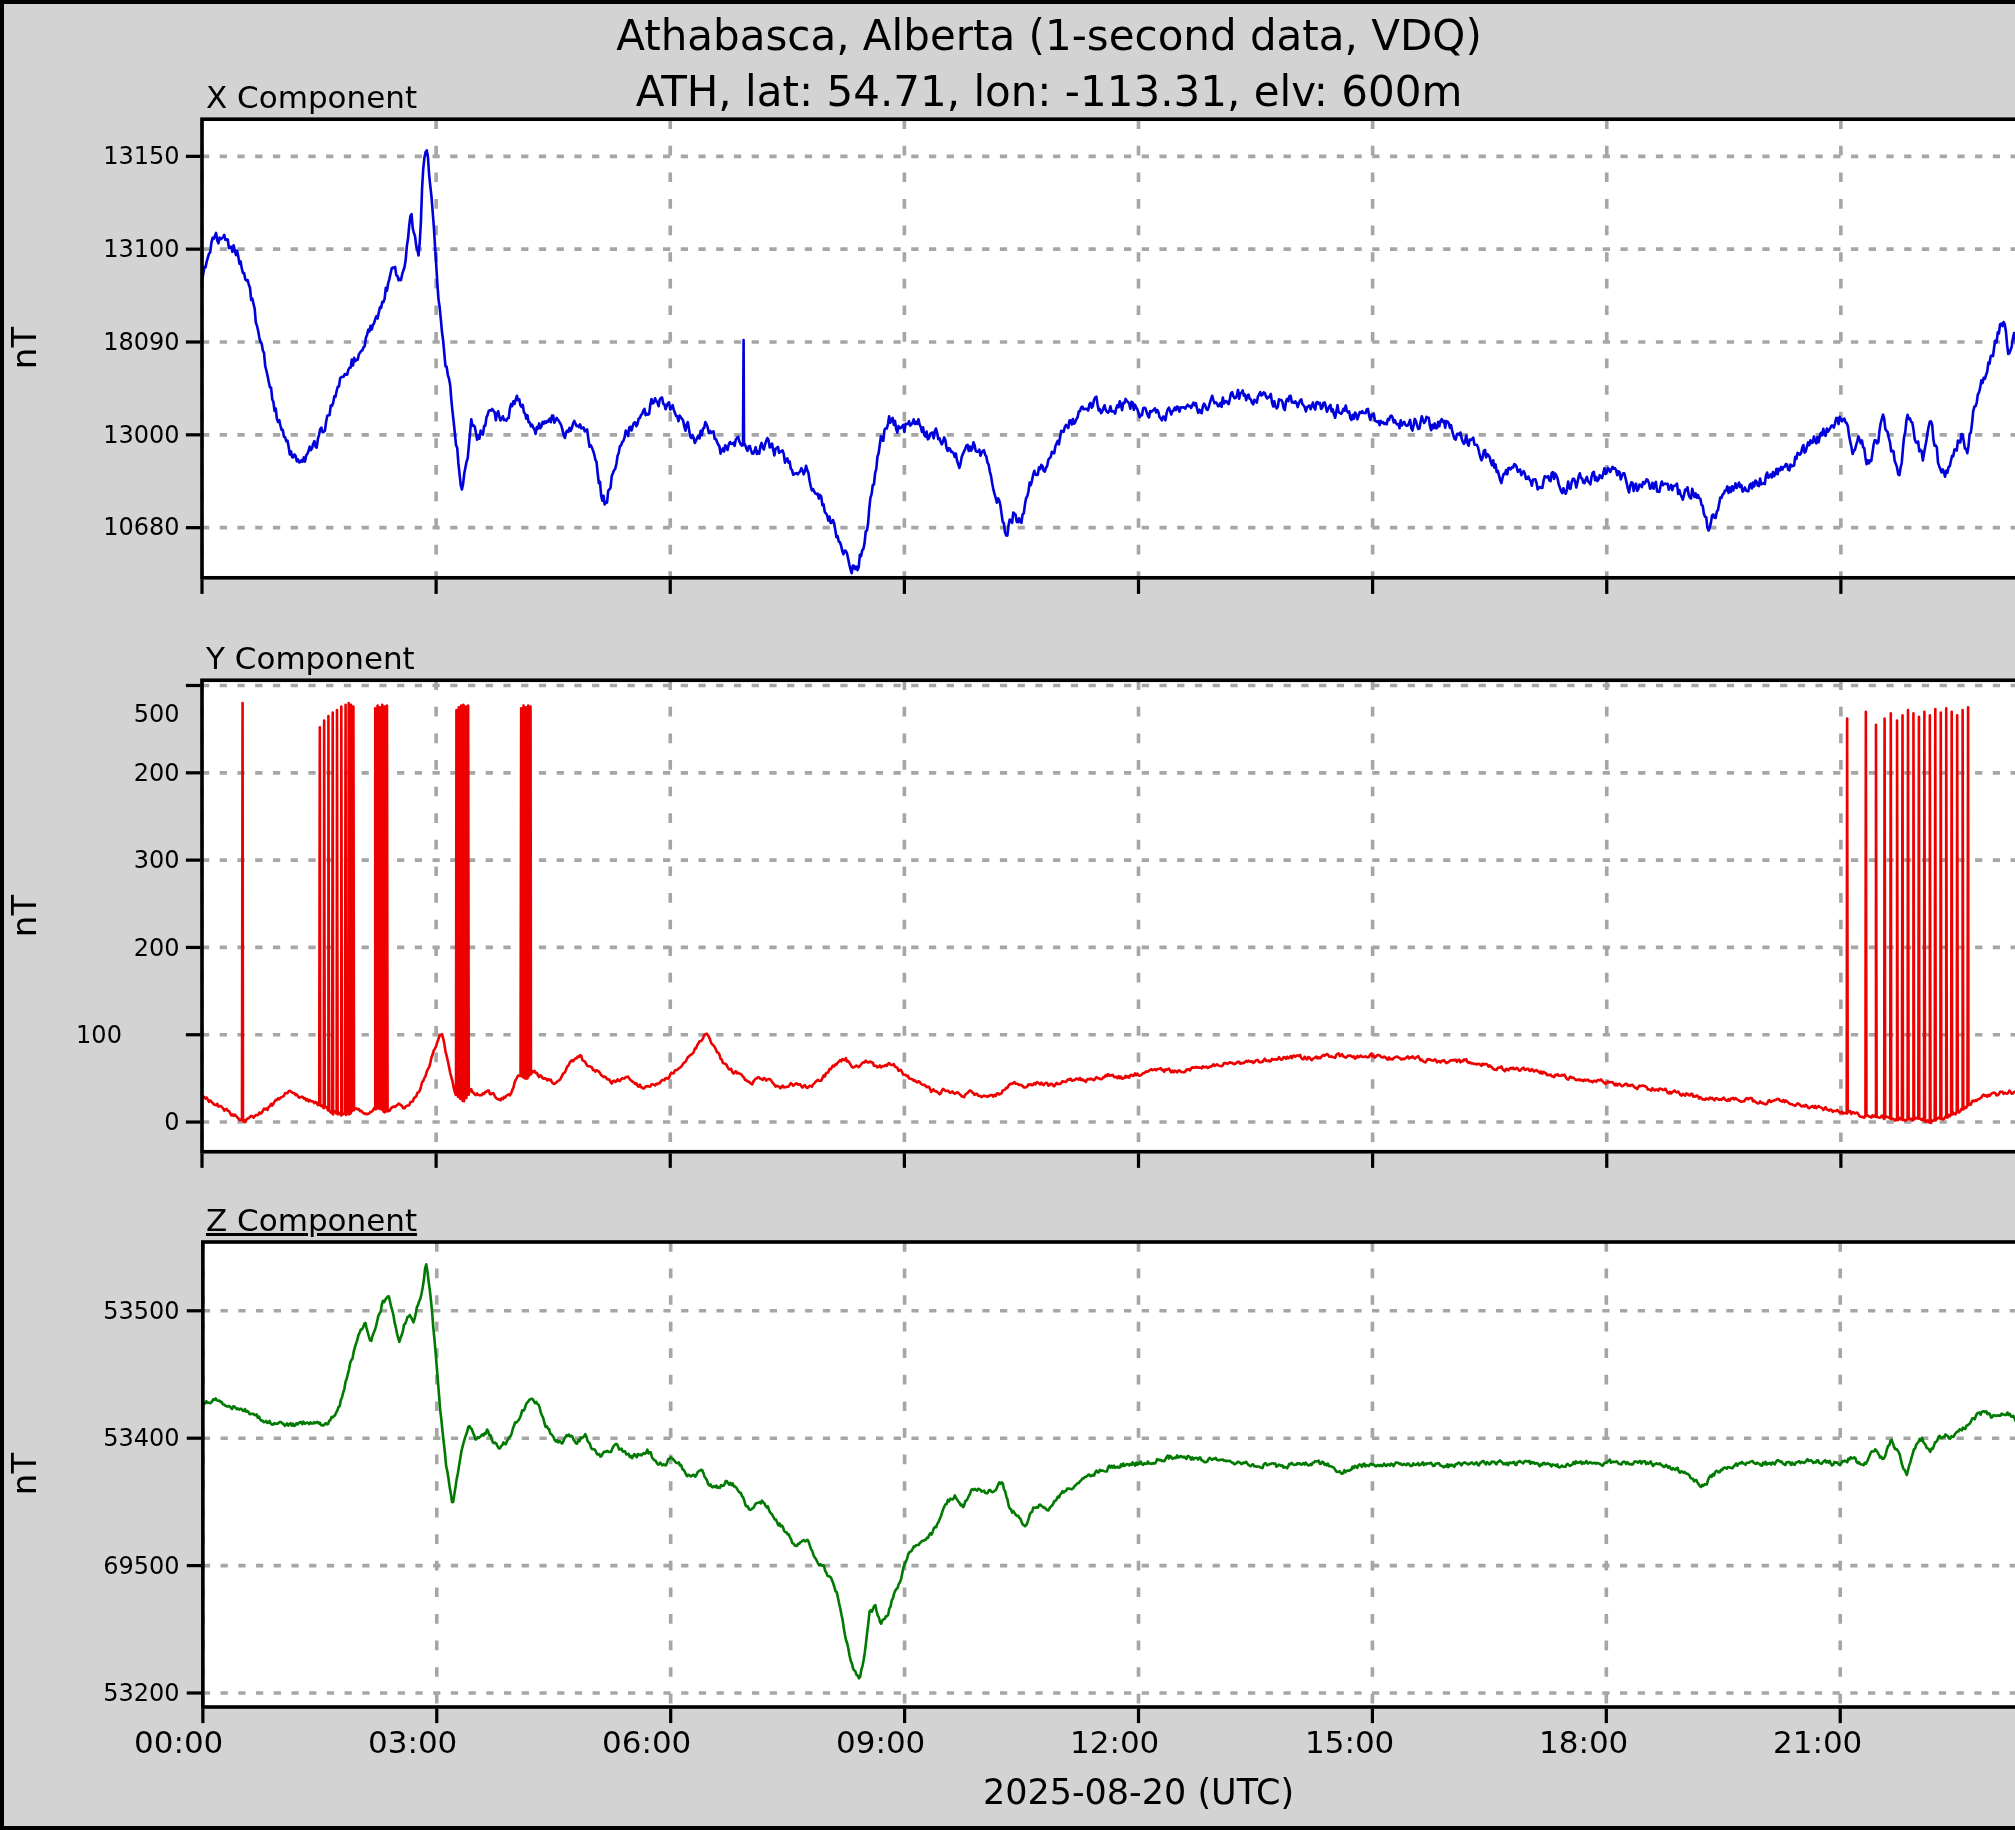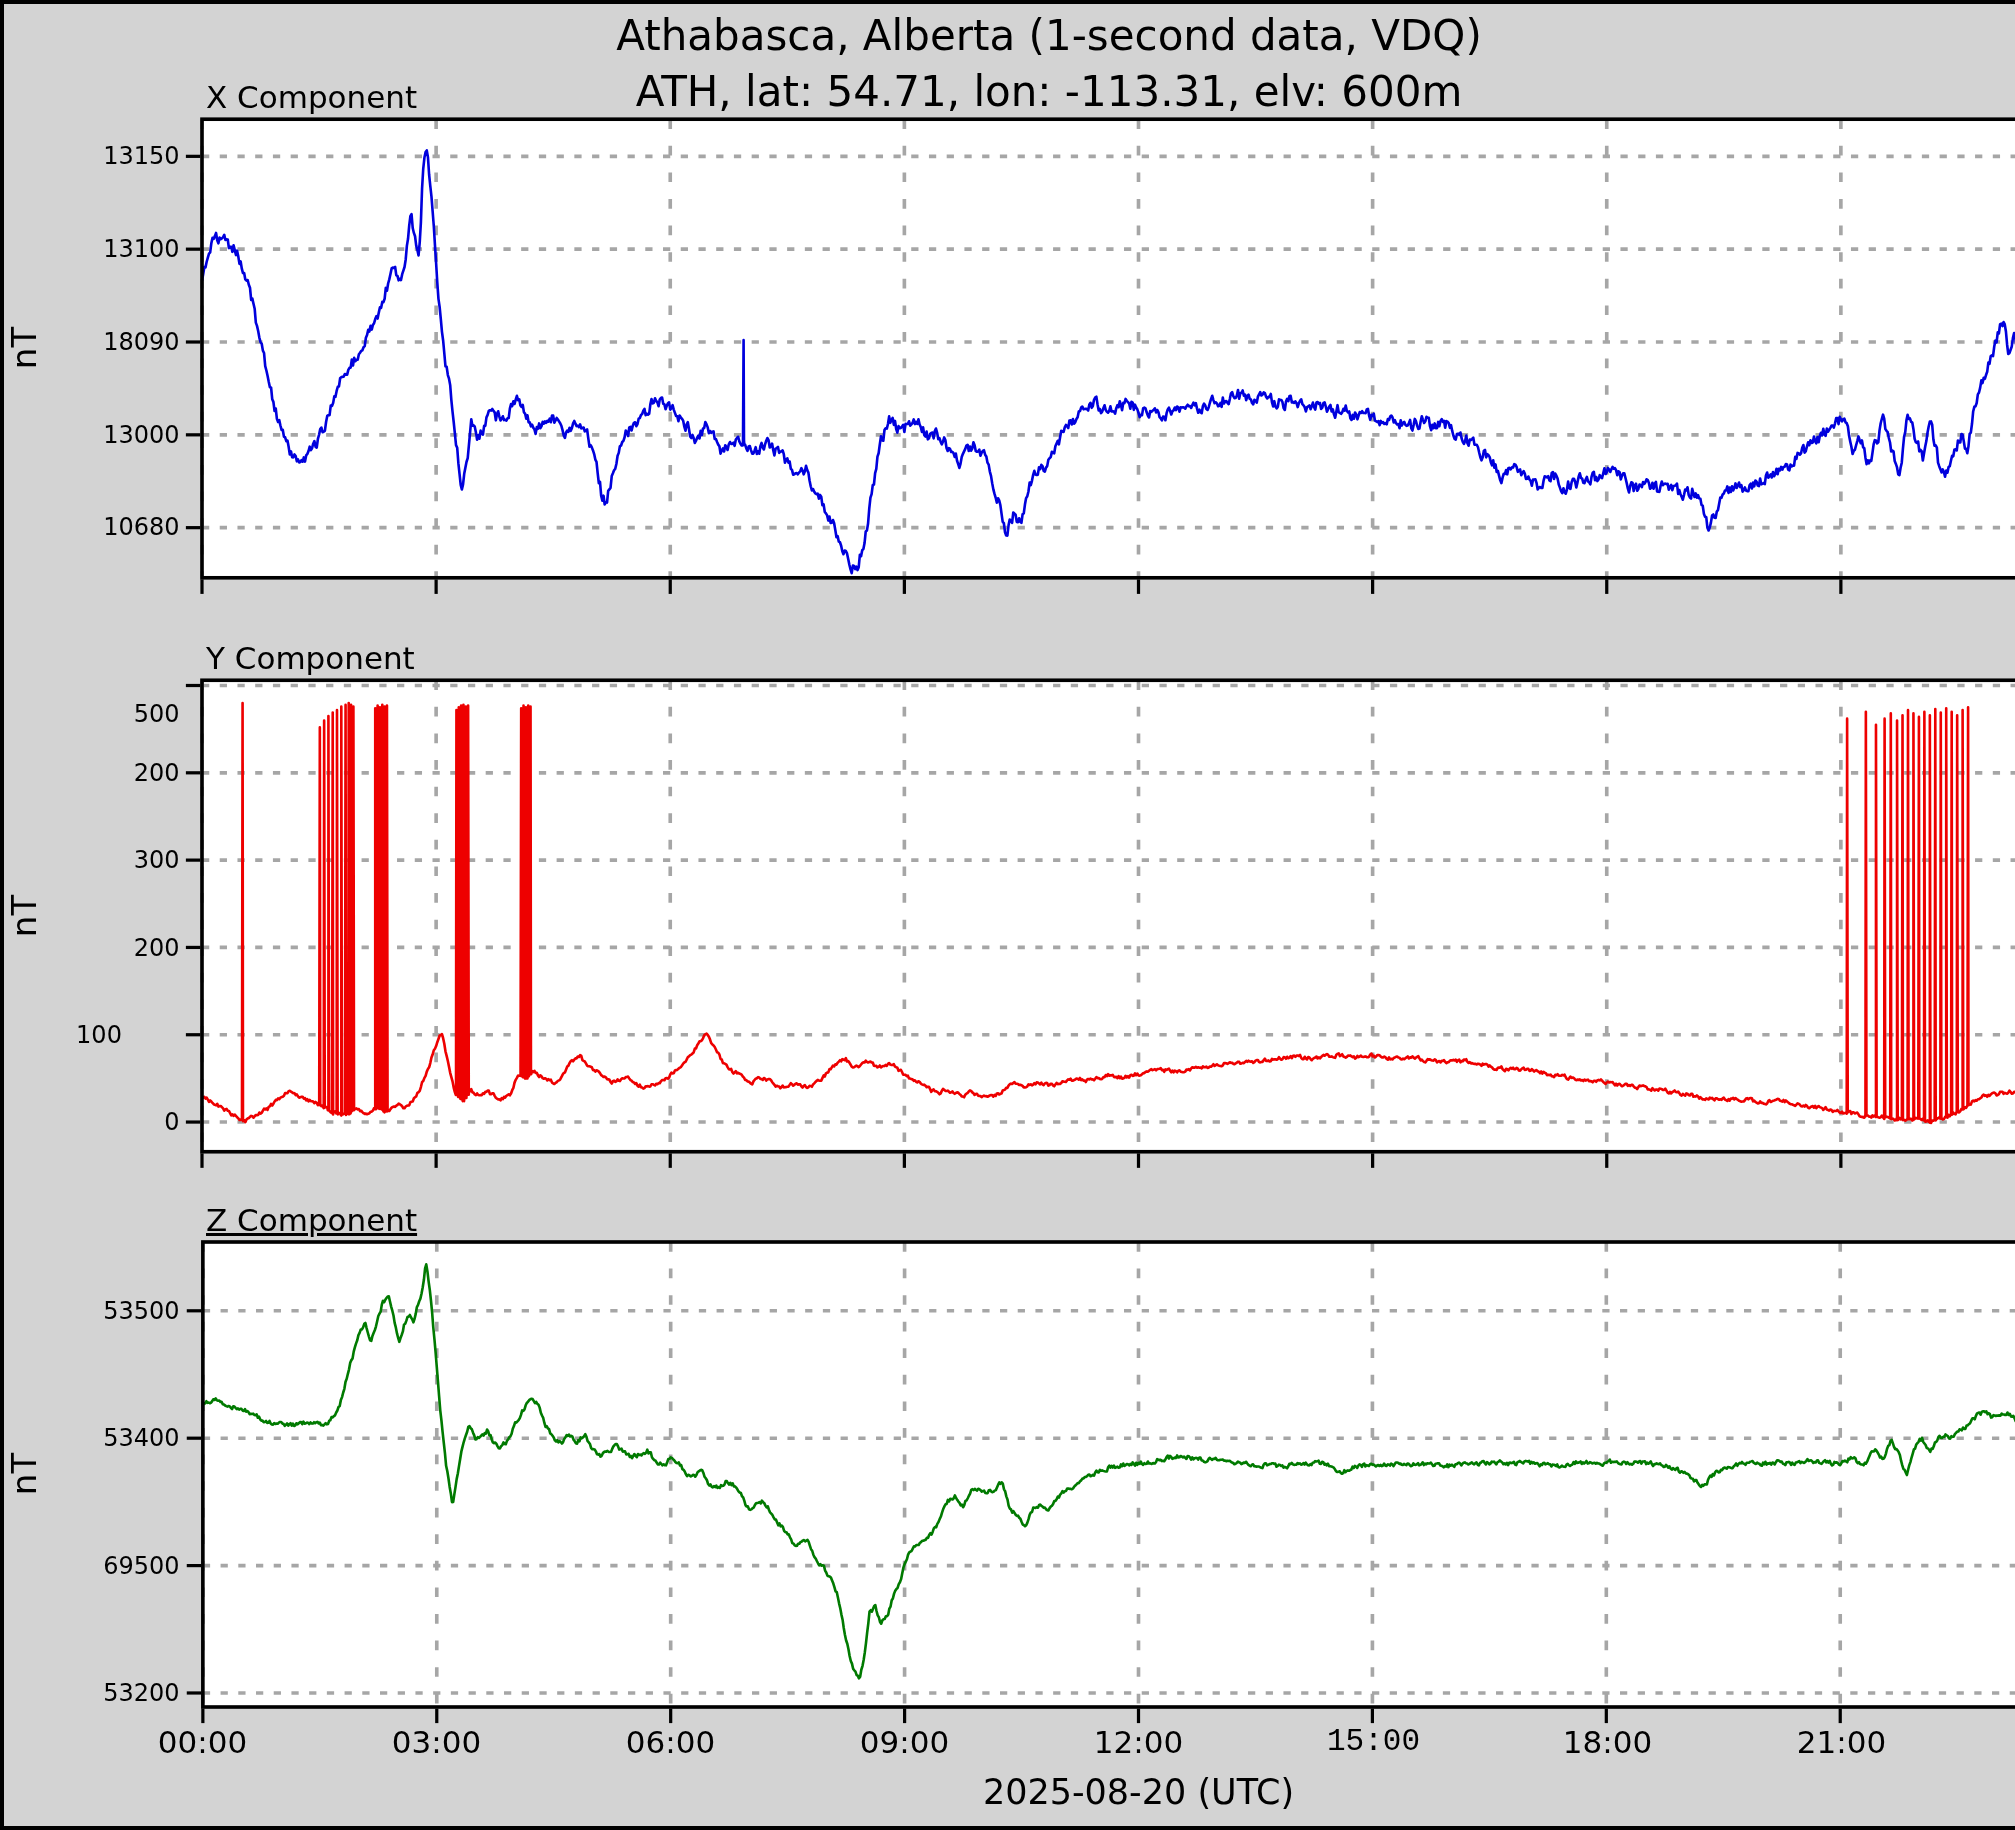--- a/index.html
+++ b/index.html
@@ -47,21 +47,20 @@
     position: absolute;
     width: 161px;
     height: 34px;
     text-align: right;
     font-size: 24px;
     line-height: 34px;
   }
   .xtick {
     position: absolute;
     width: 137px;
-    text-align: center;
     font-size: 31px;
     line-height: 34px;
   }
   .xlabel {
     position: absolute;
     left: 202px;
     top: 1772px;
     width: 1873px;
     text-align: center;
     font-size: 35px;
@@ -227,16 +226,16 @@
 <div class="ytick" style="left: 18.5px; top: 669px; margin-top: 28px;">500</div>
 <div class="ytick" style="left: 18.5px; top: 1676px;">53200</div>
 <div class="ytick" style="left: 18.5px; top: 1549px;">69500</div>
 <div class="ytick" style="left: 18.5px; top: 1421px;">53400</div>
 <div class="ytick" style="left: 18.5px; top: 1294px;">53500</div>
 <div class="xtick" style="left: 134px; top: 1725px;">00:00</div>
 <div class="xtick" style="left: 368px; top: 1725px;">03:00</div>
 <div class="xtick" style="left: 602px; top: 1725px;">06:00</div>
 <div class="xtick" style="left: 836px; top: 1725px;">09:00</div>
 <div class="xtick" style="left: 1070px; top: 1725px;">12:00</div>
-<div class="xtick" style="left: 1305px; top: 1725px; font-family: Liberation Mono, monospace;">15:00</div>
+<div class="xtick" style="left: 1305px; top: 1725px;">15:00</div>
 <div class="xtick" style="left: 1539px; top: 1725px;">18:00</div>
 <div class="xtick" style="left: 1773px; top: 1725px;">21:00</div>
 
 
 </body></html>

